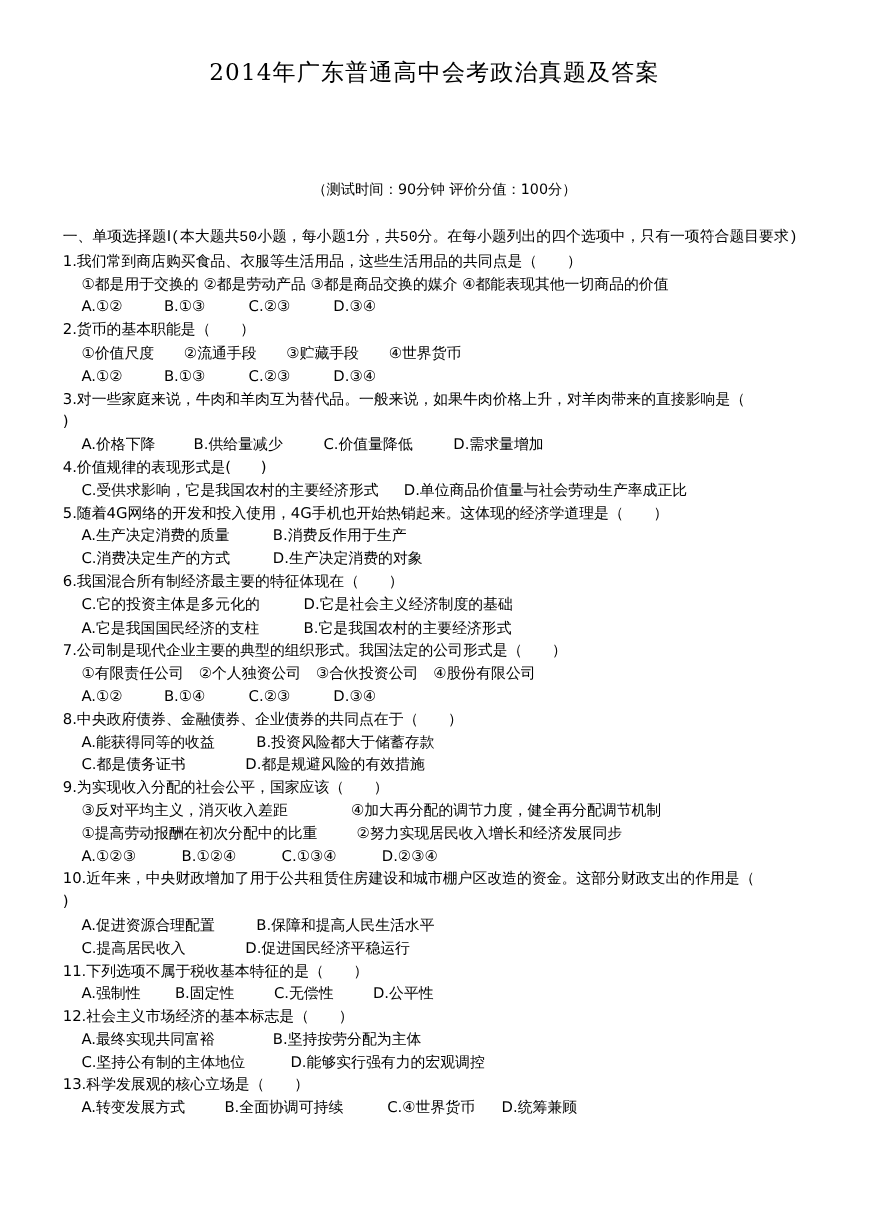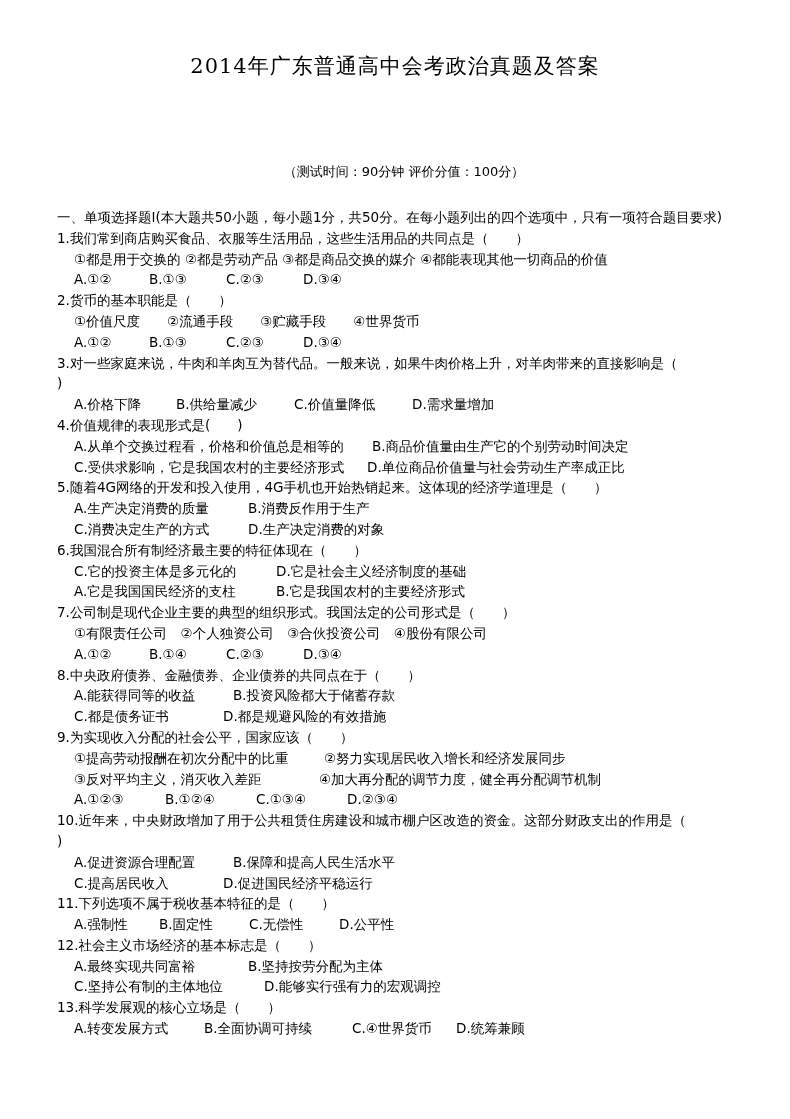--- a/index.html
+++ b/index.html
@@ -15,21 +15,21 @@
   }
   .subtitle {
     position: absolute; left: 0; width: 780px; top: 163px;
     text-align: center; font-size: 13px; padding-left: 28px; box-sizing: border-box;
   }
   .content {
     position: absolute; left: 57px; top: 207px; width: 700px;
     font-size: 13.5px; line-height: 20.8px;
   }
   .line { white-space: nowrap; height: 20.8px; }
-  .section-header { white-space: normal; height: auto; }
+  .section-header { white-space: normal; height: auto; font-family: Liberation Mono, monospace; }
   .opt { padding-left: 17px; }
   .choices { padding-left: 17px; }
   .choices span, .opt span { display: inline-block; }
 </style>
 </head>
 <body>
 
 <div class="title">2014年广东普通高中会考政治真题及答案</div>
 <div class="subtitle">（测试时间：90分钟   评价分值：100分）</div>
 
@@ -48,23 +48,20 @@
     <span style="width:75px">A.①②</span><span style="width:77px">B.①③</span><span style="width:77px">C.②③</span><span>D.③④</span>
   </div>
 
   <div class="line">3.对一些家庭来说，牛肉和羊肉互为替代品。一般来说，如果牛肉价格上升，对羊肉带来的直接影响是（</div>
   <div class="line">)</div>
   <div class="line choices">
     <span style="width:102px">A.价格下降</span><span style="width:118px">B.供给量减少</span><span style="width:118px">C.价值量降低</span><span>D.需求量增加</span>
   </div>
 
   <div class="line">4.价值规律的表现形式是(　　)</div>
-  <div class="line choices">
-    <span style="width:298px">A.从单个交换过程看，价格和价值总是相等的</span><span>B.商品价值量由生产它的个别劳动时间决定</span>
-  </div>
   <div class="line choices">
     <span style="width:293px">C.受供求影响，它是我国农村的主要经济形式</span><span>D.单位商品价值量与社会劳动生产率成正比</span>
   </div>
 
   <div class="line">5.随着4G网络的开发和投入使用，4G手机也开始热销起来。这体现的经济学道理是（　　）</div>
   <div class="line choices">
     <span style="width:174px">A.生产决定消费的质量</span><span>B.消费反作用于生产</span>
   </div>
   <div class="line choices">
     <span style="width:174px">C.消费决定生产的方式</span><span>D.生产决定消费的对象</span>
@@ -87,24 +84,24 @@
   <div class="line">8.中央政府债券、金融债券、企业债券的共同点在于（　　）</div>
   <div class="line choices">
     <span style="width:159px">A.能获得同等的收益</span><span>B.投资风险都大于储蓄存款</span>
   </div>
   <div class="line choices">
     <span style="width:149px">C.都是债务证书</span><span>D.都是规避风险的有效措施</span>
   </div>
 
   <div class="line">9.为实现收入分配的社会公平，国家应该（　　）</div>
   <div class="line opt">
-    <span style="width:250px">①提高劳动报酬在初次分配中的比重</span><span>②努力实现居民收入增长和经济发展同步</span>
+    <span style="width:245px">③反对平均主义，消灭收入差距</span><span>④加大再分配的调节力度，健全再分配调节机制</span>
   </div>
   <div class="line opt">
-    <span style="width:245px">③反对平均主义，消灭收入差距</span><span>④加大再分配的调节力度，健全再分配调节机制</span>
+    <span style="width:250px">①提高劳动报酬在初次分配中的比重</span><span>②努力实现居民收入增长和经济发展同步</span>
   </div>
   <div class="line choices">
     <span style="width:91px">A.①②③</span><span style="width:91px">B.①②④</span><span style="width:91px">C.①③④</span><span>D.②③④</span>
   </div>
 
   <div class="line">10.近年来，中央财政增加了用于公共租赁住房建设和城市棚户区改造的资金。这部分财政支出的作用是（</div>
   <div class="line"> )</div>
   <div class="line choices">
     <span style="width:159px">A.促进资源合理配置</span><span>B.保障和提高人民生活水平</span>
   </div>

